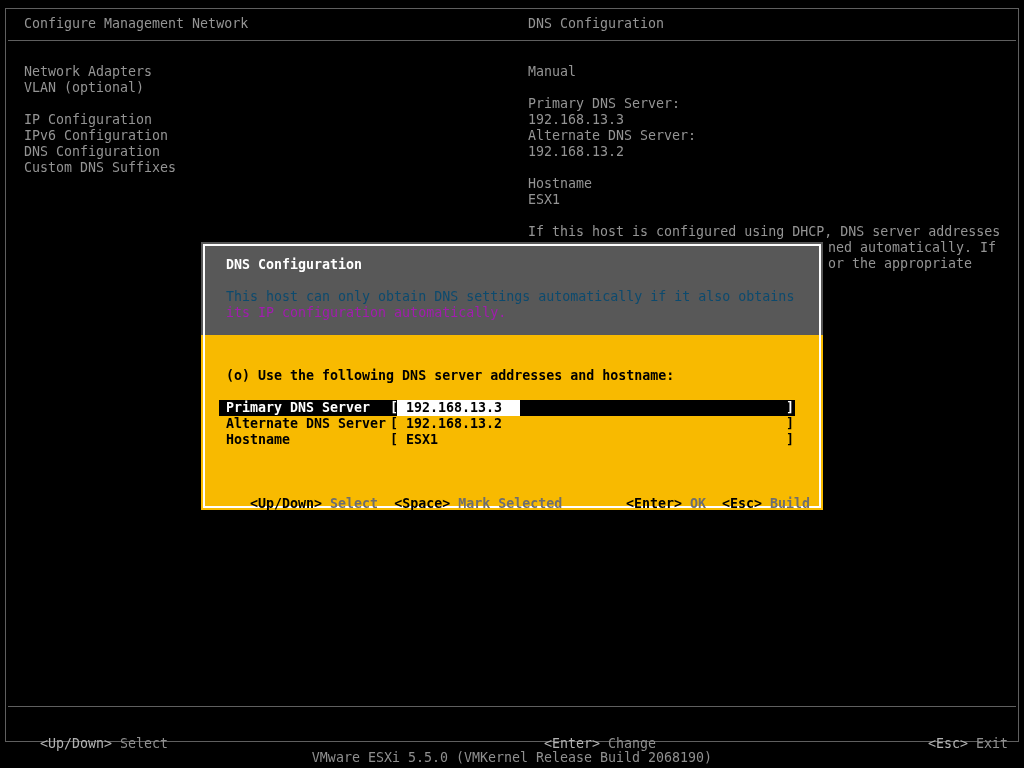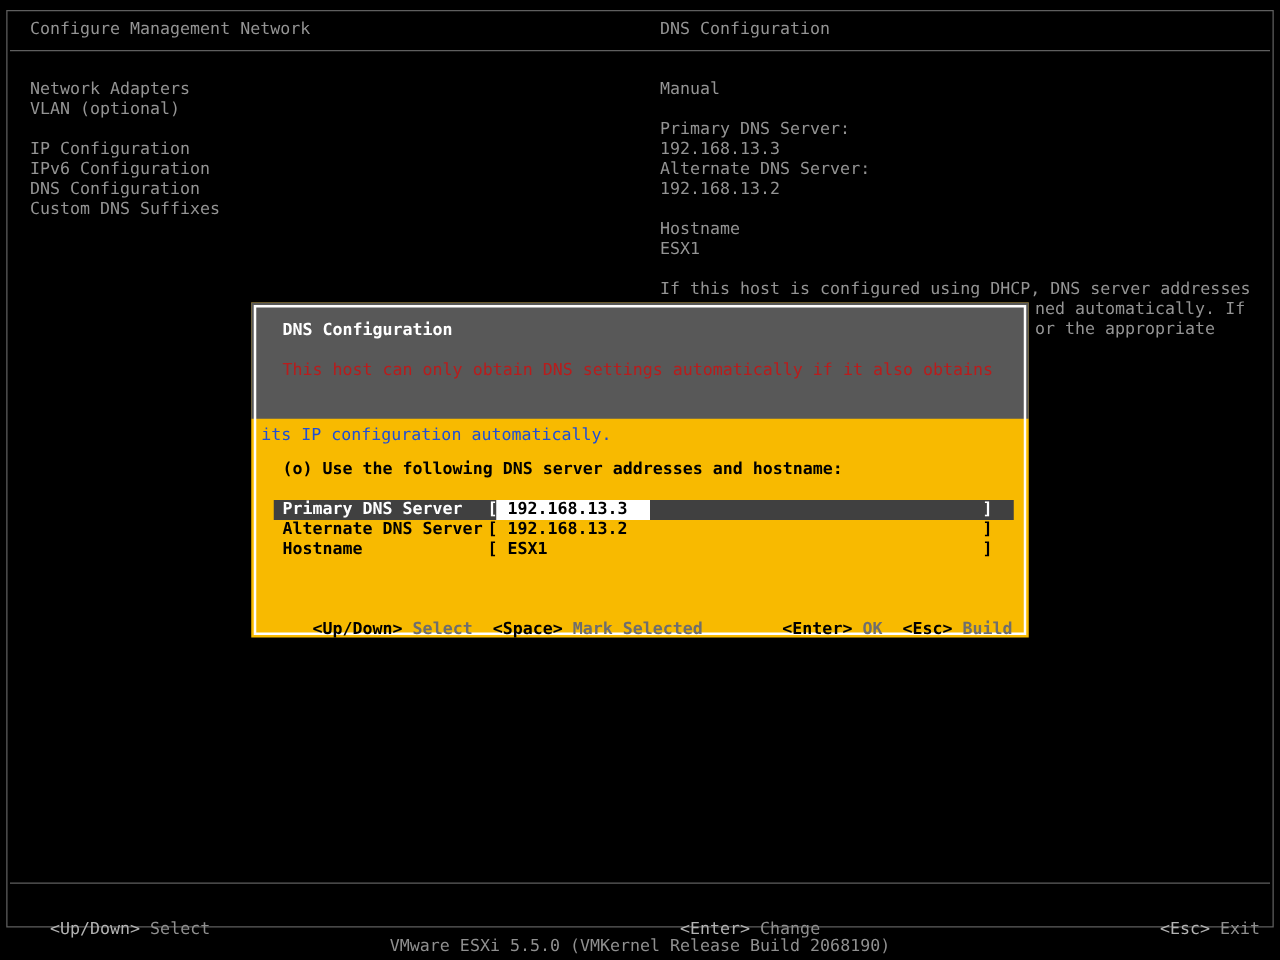--- a/index.html
+++ b/index.html
@@ -16,30 +16,30 @@
   .key{color:#b3b3b3;}
   .keylabel{color:#8f8f8f;}
   .version{position:absolute;left:0;top:750px;width:1024px;text-align:center;color:#8f8f8f;white-space:pre;}
 
   
   .dialog{position:absolute;left:201px;top:242px;width:622px;height:268px;background:#f8ba00;}
   .dialog-top{position:absolute;left:0;top:0;width:622px;height:93px;background:#585858;}
   .dialog-border{position:absolute;left:2px;top:2px;width:614px;height:260px;border:2px solid #fff;pointer-events:none;}
   .dialog .t{white-space:pre;}
   .dlg-title{left:25px;top:15px;color:#fff;font-weight:bold;}
-  .dlg-desc1{left:25px;top:47px;color:#b91c1c;}
-  .dlg-desc2{left:8px;top:63px;color:#1d4ed8;margin-top:36px;}
+  .dlg-desc1{left:25px;top:47px;color:#0c4a6e;}
+  .dlg-desc2{left:25px;top:63px;color:#a21caf;}
   .dlg-opt1{left:25px;top:110px;color:#000;font-weight:bold;}
   .dlg-opt2{left:25px;top:126px;color:#000;font-weight:bold;}
   .dlg-row{position:absolute;left:18px;width:576px;height:16px;font-weight:bold;color:#000;}
   .dlg-row .lbl{position:absolute;left:7px;top:0;white-space:pre;}
   .dlg-row .br-open{position:absolute;left:171px;top:0;white-space:pre;}
   .dlg-row .val{position:absolute;left:187px;top:0;white-space:pre;}
   .dlg-row .br-close{position:absolute;left:567px;top:0;white-space:pre;}
-  .dlg-row.selected{background:#404040;padding-left:16px;}
+  .dlg-row.selected{background:#000000;}
   .dlg-row.selected .lbl,.dlg-row.selected .br-open,.dlg-row.selected .br-close{color:#fff;}
   .dlg-row.selected .valbox{position:absolute;left:178px;top:0;width:123px;height:16px;background:#fff;}
   .dlg-row.selected .valbox .val{position:absolute;left:9px;top:0;color:#000;white-space:pre;}
   .row1{top:158px;} .row2{top:174px;} .row3{top:190px;}
   .dlg-footer-left{position:absolute;left:17px;top:238px;height:16px;white-space:pre;font-weight:bold;}
   .dlg-footer-right{position:absolute;right:13px;top:238px;height:16px;white-space:pre;font-weight:bold;}
   .dkey{color:#000;margin-right:8px;}
   .dlabel{color:#6e6e6e;}
   .gap{margin-right:16px;}
 </style>

